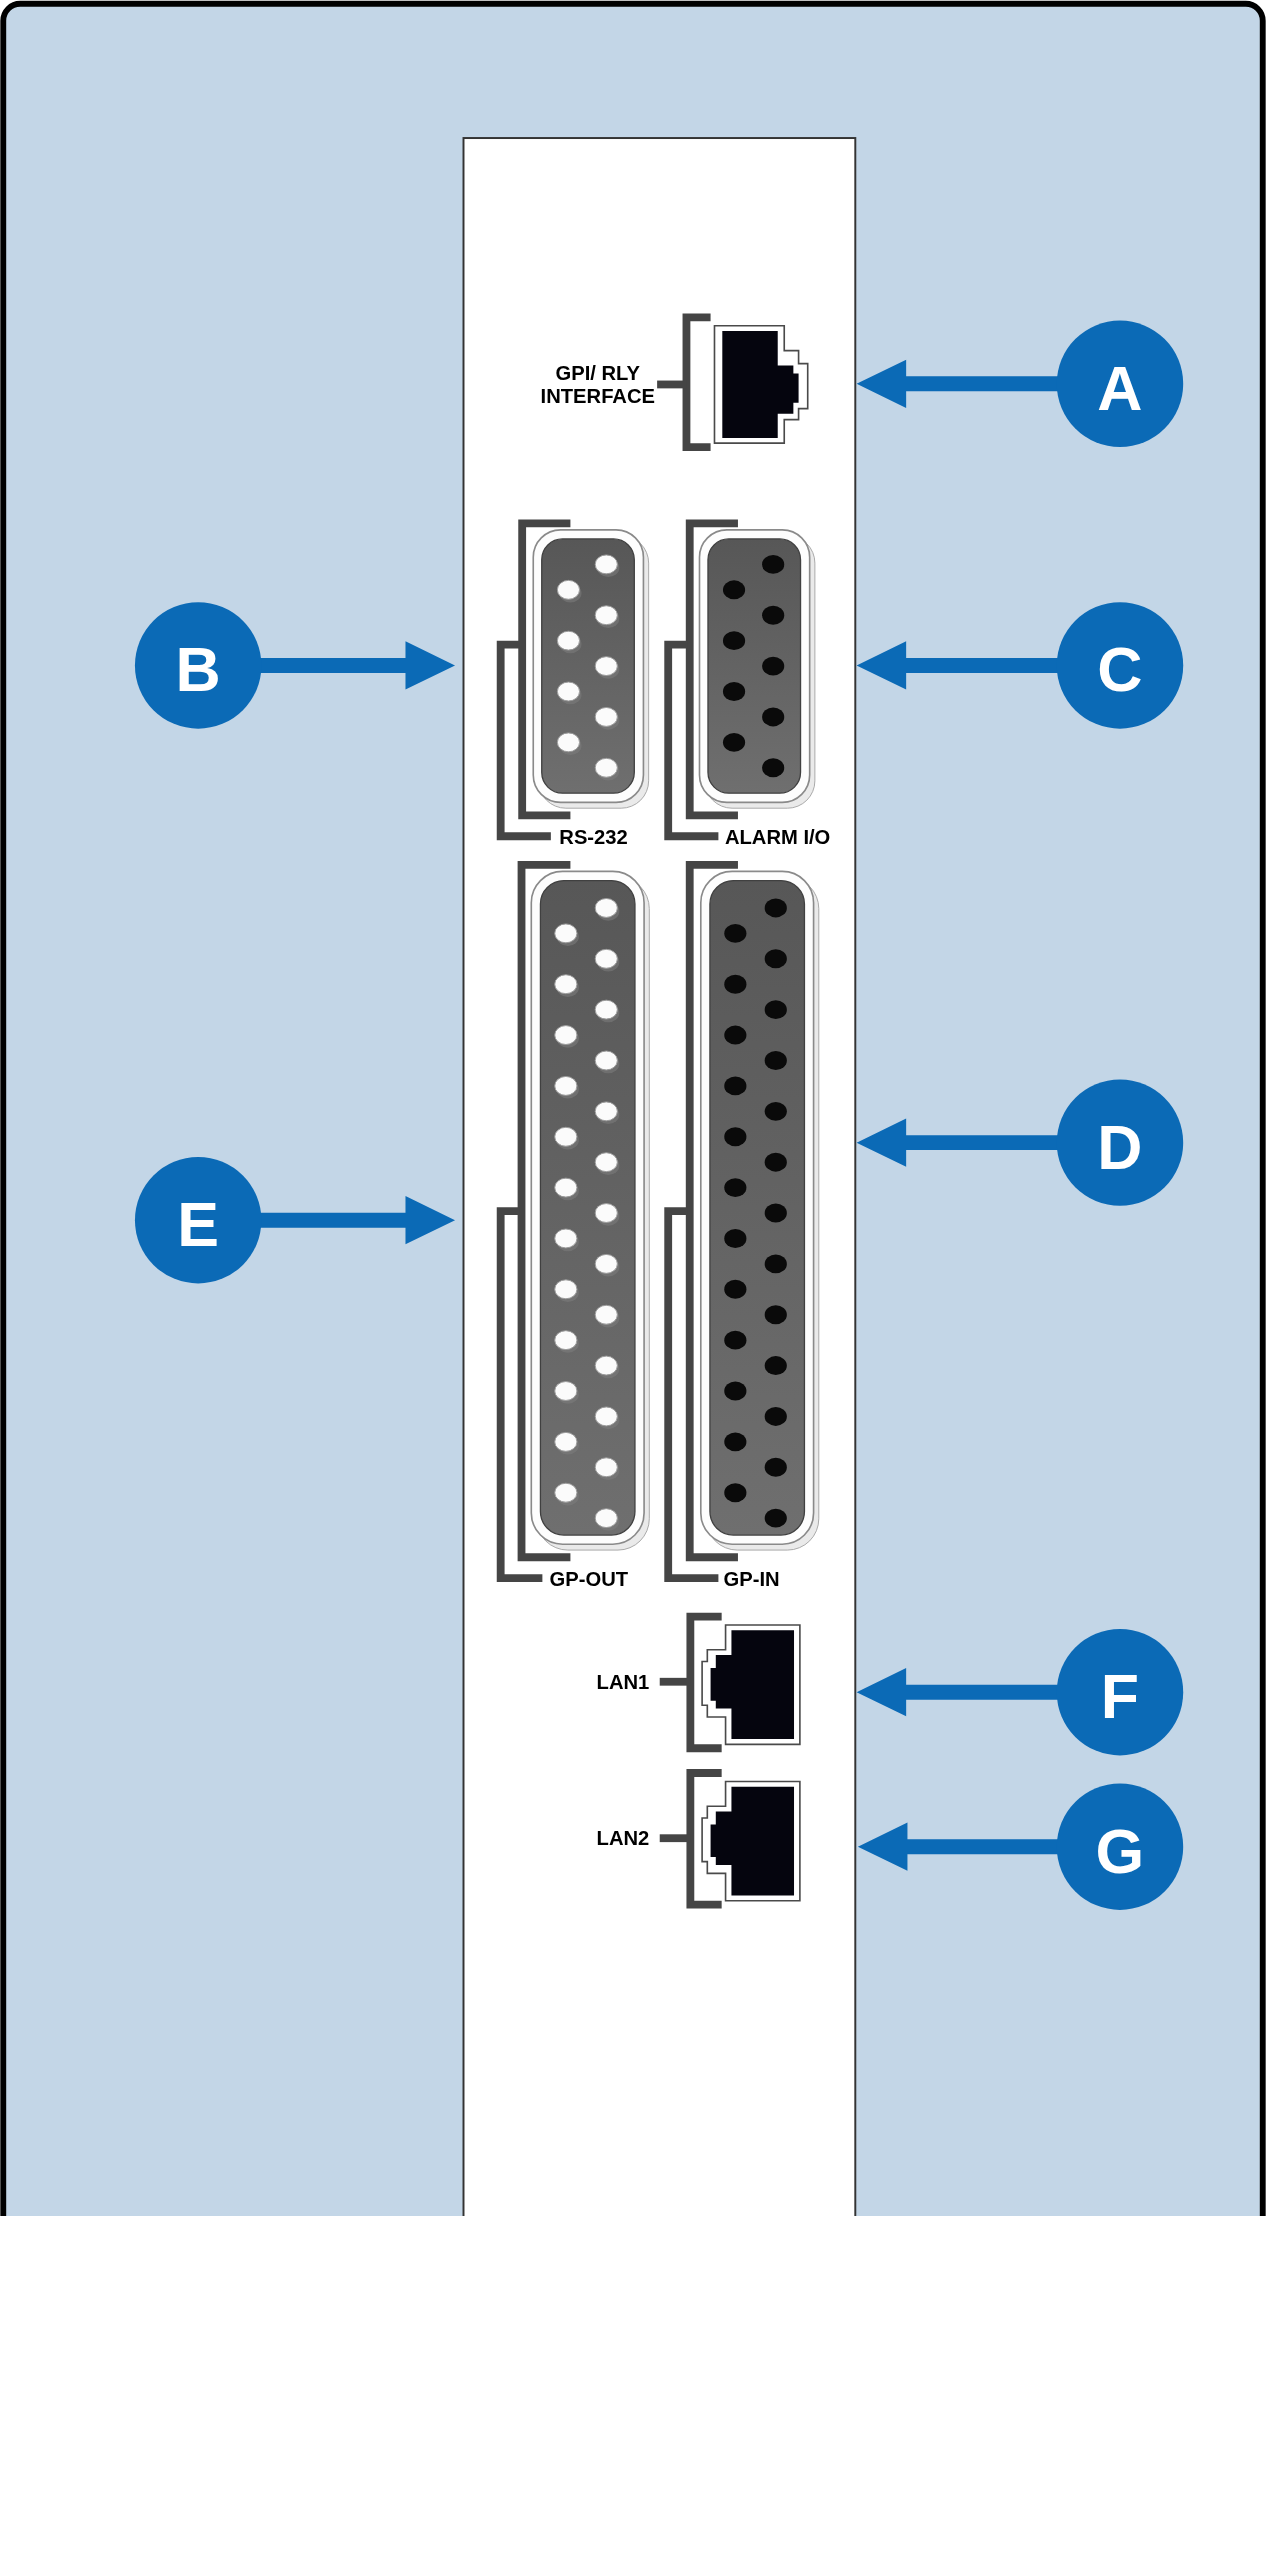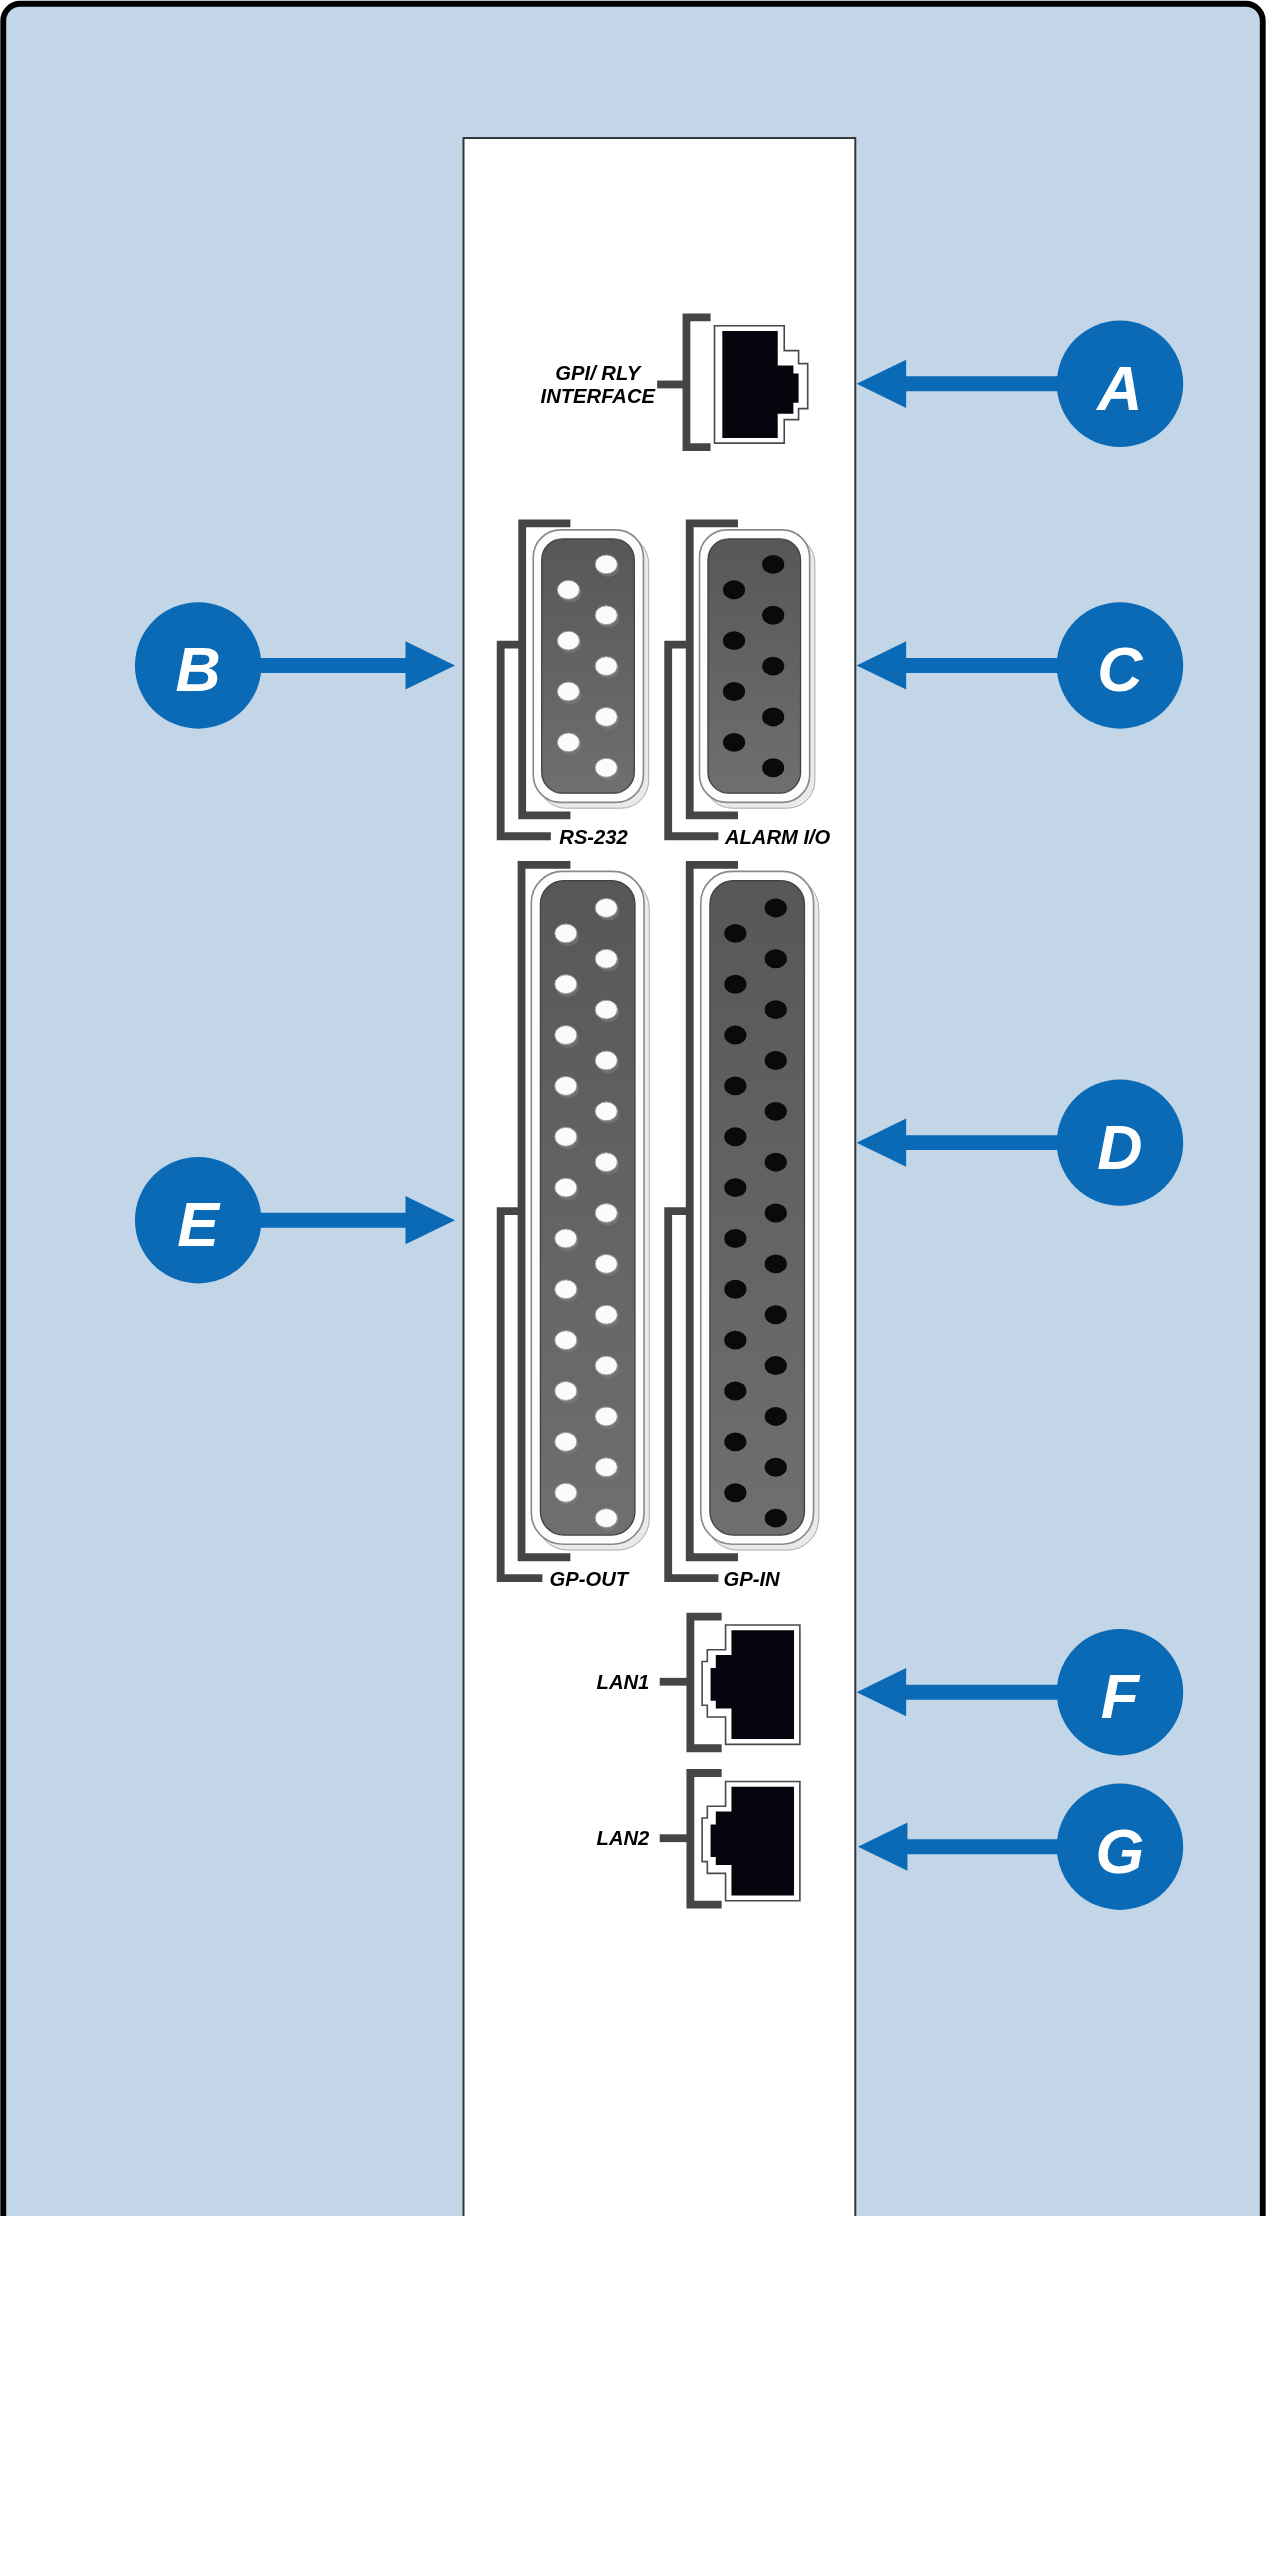--- a/index.html
+++ b/index.html
@@ -1,16 +1,16 @@
 <!DOCTYPE html>
 <html style="font-size:10.4px"><head>
 <meta charset="utf-8">
 <style>
   html,body{margin:0;padding:0;background:#ffffff;}
-  .stage{width:1266px;height:2216px;position:relative;font-style:italic;}
+  .stage{width:1266px;height:2216px;position:relative;}
   svg{display:block;}
   text{font-family:"Liberation Sans","DejaVu Sans",sans-serif;}
   .port-label{font-weight:bold;font-size:31px;fill:#000000;}
   .callout-letter{font-weight:bold;font-size:96px;fill:#ffffff;}
 </style>
 </head>
 <body>
 
 <div class="stage">
 <svg width="1266" height="2576" viewBox="0 0 1942 3950">

